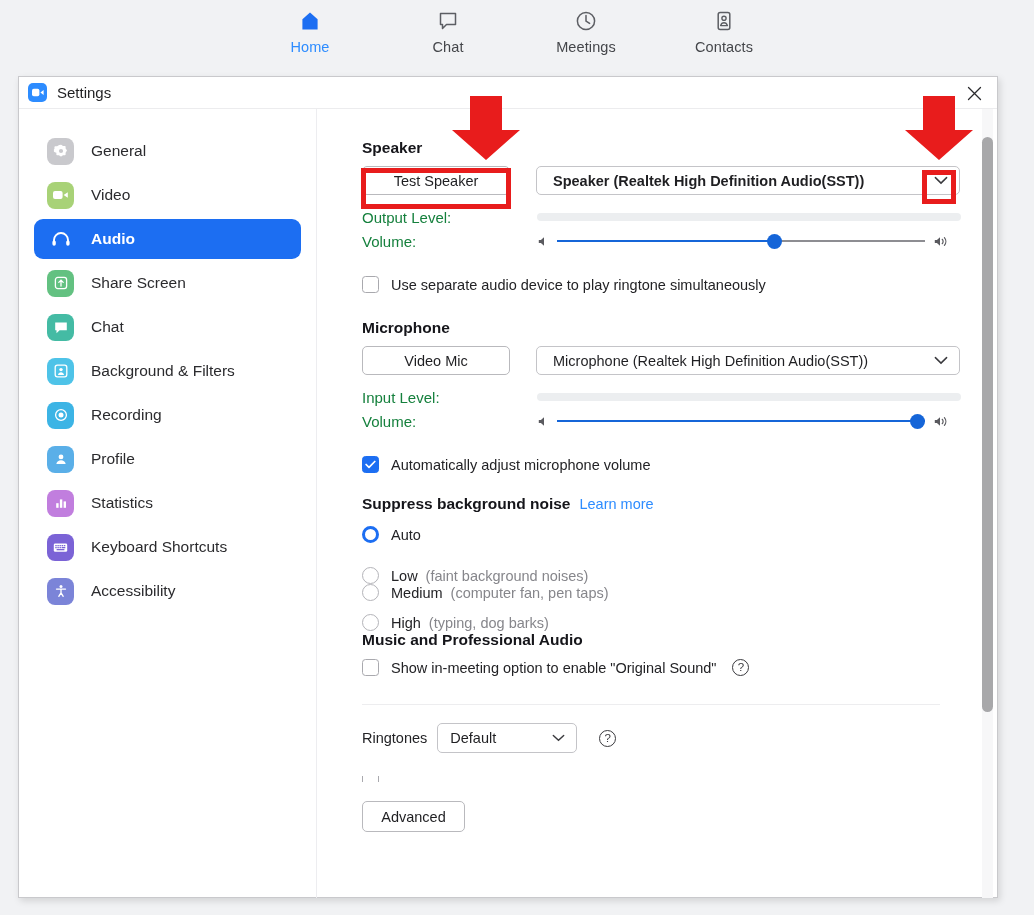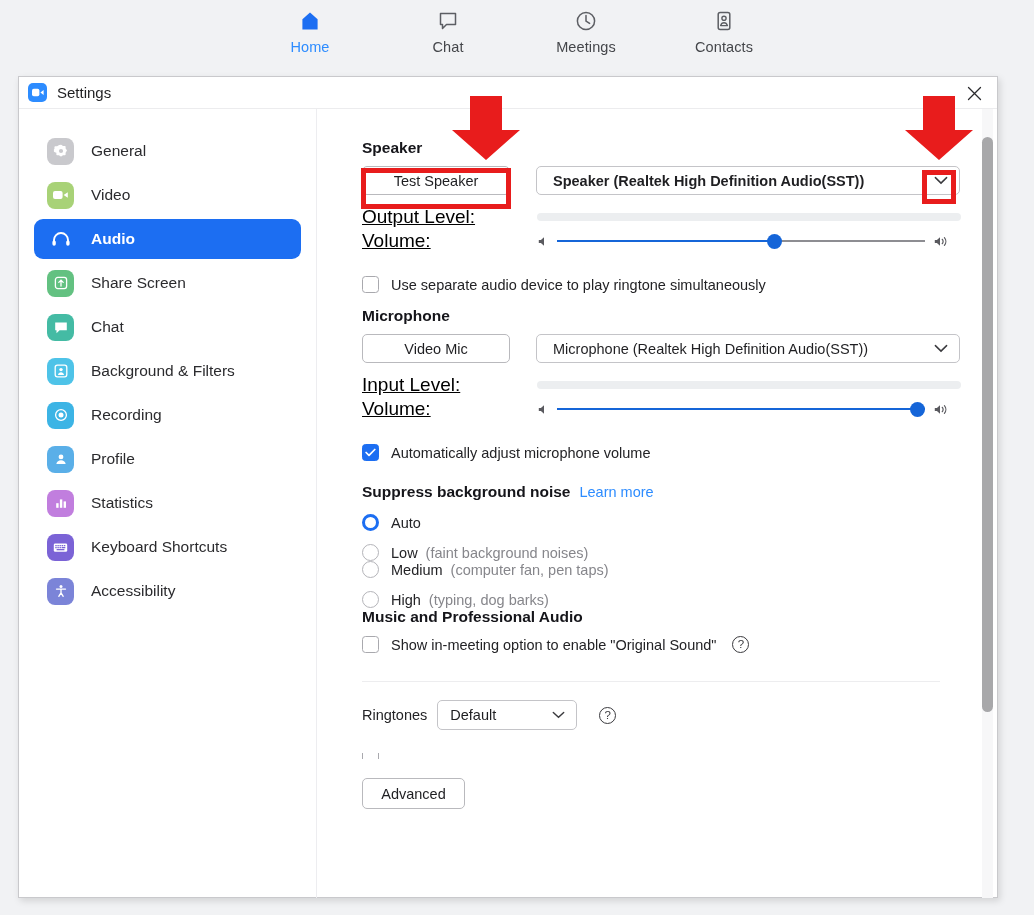--- a/index.html
+++ b/index.html
@@ -184,25 +184,24 @@
     font-size: 14.5px;
     color: #1f1f22;
   }
   .device-select .chev {
     position: absolute;
     right: 11px; top: 0; bottom: 0;
     display: flex; align-items: center;
   }
 
   .meta-label {
-    font-size: 19px;
-    color: #000000;
+    font-size: 15px;
+    color: #15803d;
     width: 175px;
     flex: none;
-    text-decoration: underline;
   }
   .level-bar {
     height: 8px;
     border-radius: 4px;
     background: #eceef0;
   }
   .slider {
     position: relative;
     height: 16px;
     display: flex;
@@ -546,21 +545,21 @@
               <path d="M9.2 4.3a3.1 3.1 0 0 1 0 4.4M11.4 2.6a6 6 0 0 1 0 7.8" fill="none" stroke="#5a5a5f" stroke-width="1.2" stroke-linecap="round"></path>
             </svg>
         </span>
       </div>
 
       <div class="row" style="margin-top:22px;">
         <span class="chk"></span>
         <span class="chk-label">Use separate audio device to play ringtone simultaneously</span>
       </div>
 
-      <div class="section-title" style="margin-top:14px;">Microphone</div>
+      <div class="section-title" style="margin-top:26px;">Microphone</div>
 
       <div class="row" style="margin-bottom:11px;">
         <button class="outline-btn" id="test-mic-btn">Video Mic</button>
         <div class="device-select" style="width:424px; margin-left:26px;">
           <span>Microphone (Realtek High Definition Audio(SST))</span>
           <span class="chev">
             <svg width="14" height="9" viewBox="0 0 14 9">
                 <path d="M1.4 1.6 7 7.1l5.6-5.5" fill="none" stroke="#3a3a3e" stroke-width="1.5" stroke-linecap="round"></path>
               </svg>
           </span>
@@ -603,21 +602,21 @@
 
       <div class="row" style="margin-top:22px;">
         <span class="section-title" style="margin:0;">Suppress background noise</span>
         <span class="learn-link">Learn more</span>
       </div>
 
       <div class="row" style="margin-top:13px;">
         <span class="radio on"></span>
         <span class="radio-label">Auto</span>
       </div>
-      <div class="row" style="margin-top:13px;">
+      <div class="row" style="margin-top:24px;">
         <span class="radio"></span>
         <span class="radio-label">Low</span>
         <span class="radio-hint">(faint background noises)</span>
       </div>
       <div class="row" style="">
         <span class="radio"></span>
         <span class="radio-label">Medium</span>
         <span class="radio-hint">(computer fan, pen taps)</span>
       </div>
       <div class="row" style="margin-top:13px;">

